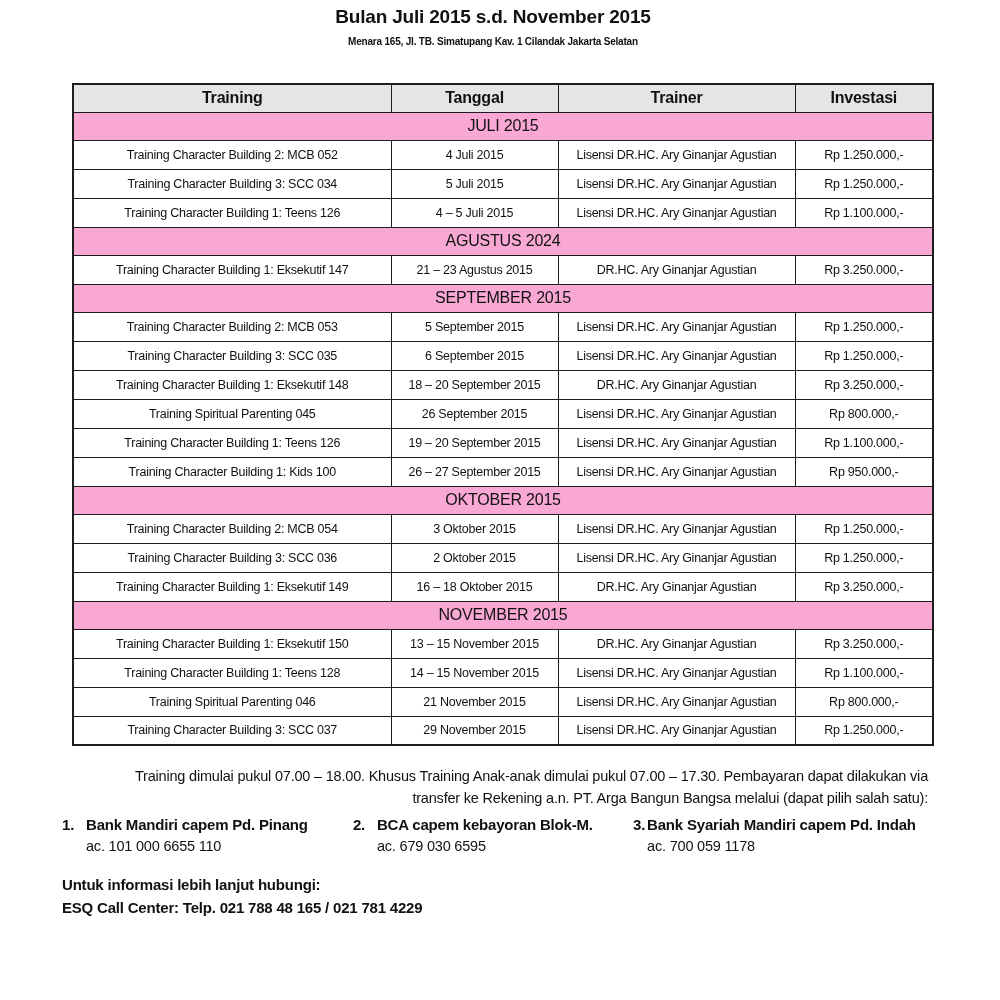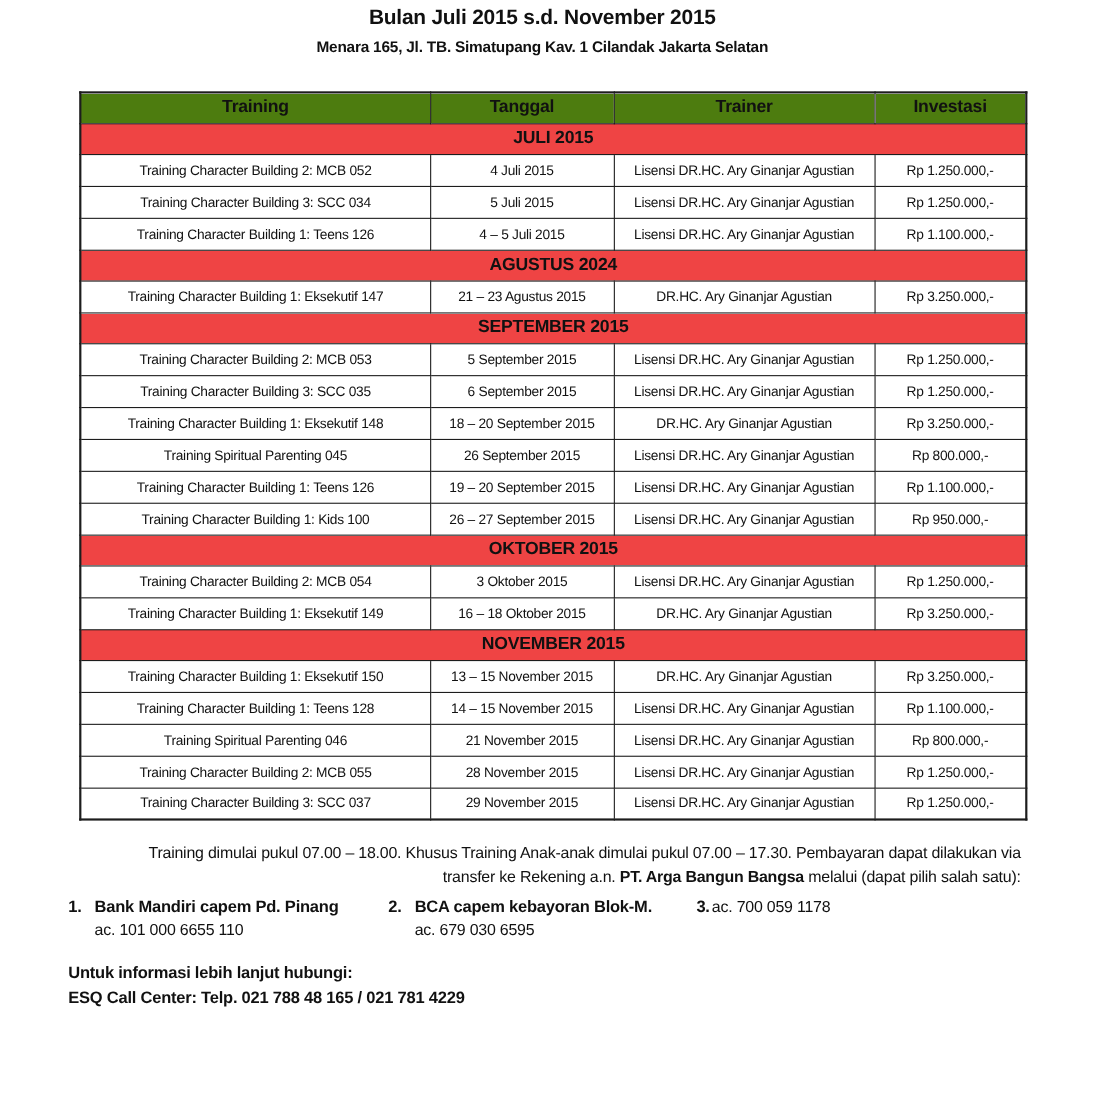--- a/index.html
+++ b/index.html
@@ -7,48 +7,48 @@
   body {
     width: 1000px; height: 1000px; overflow: hidden; position: relative;
     font-family: "Liberation Sans", sans-serif;
     color: #111111;
   }
   .page { width: 986px; height: 1000px; overflow: hidden; position: relative; }
 
   
   .doc-header { text-align: center; padding-top: 5px; letter-spacing: -0.2px; }
   .doc-title { font-size: 19px; font-weight: bold; line-height: 24px; }
-  .doc-subtitle { font-size: 14px; font-weight: bold; line-height: 22px; margin-top: 2px; }
+  .doc-subtitle { font-size: 10px; font-weight: bold; line-height: 22px; margin-top: 2px; }
 
   
   table.schedule {
     border-collapse: collapse; table-layout: fixed;
     width: 860px; margin-left: 72px; margin-top: 30px;
     border: 2px solid #1d1d1d;
   }
   table.schedule th, table.schedule td {
     border: 1.5px solid #1d1d1d;
     text-align: center; vertical-align: middle;
     overflow: hidden; white-space: nowrap;
   }
   table.schedule th {
-    background: #4d7c0f; font-size: 16px; font-weight: bold;
+    background: #e5e5e5; font-size: 16px; font-weight: bold;
     height: 28px; letter-spacing: -0.2px;
   }
   td.month-cell {
-    font-size: 16px; font-weight: bold; height: 28px; letter-spacing: -0.2px;
-    background: #ef4444;
+    font-size: 16px; font-weight: normal; height: 28px; letter-spacing: -0.2px;
+    background: #f9a8d4;
   }
   tr.data-row td { font-size: 12.5px; height: 29px; letter-spacing: -0.25px; }
   tr.data-row.bold td { font-weight: normal; }
 
   
   .footer { margin: 19px 58px 0 62px; letter-spacing: -0.2px; }
   .pay-note { font-size: 14.5px; line-height: 22px; text-align: right; }
-  .pay-note .company { font-weight: bold; }
+  .pay-note .company { font-weight: normal; }
 
   .banks { display: flex; margin-top: 5px; }
   .bank { display: grid; grid-template-columns: 24px auto; column-gap: 0; }
   .bank:nth-child(1) { width: 296px; }
   .bank:nth-child(2) { width: 285px; }
   .bank:nth-child(3) { width: 300px; }
   .bank:nth-child(3) { grid-template-columns: 14px auto; }
   .bank .num, .bank .name { font-size: 15px; font-weight: bold; line-height: 21px; }
   .bank .acct { grid-column: 2; font-size: 14.5px; line-height: 20px; margin-top: 1px; }
 
@@ -151,20 +151,26 @@
         </tr>
         <tr>
           <td class="month-cell" colspan="4">OKTOBER 2015</td>
         </tr>
         <tr class="data-row">
           <td>Training Character Building 2: MCB 054</td>
           <td>3 Oktober 2015</td>
           <td>Lisensi DR.HC. Ary Ginanjar Agustian</td>
           <td>Rp 1.250.000,-</td>
         </tr>
+        <tr class="data-row">
+          <td>Training Character Building 3: SCC 036</td>
+          <td>2 Oktober 2015</td>
+          <td>Lisensi DR.HC. Ary Ginanjar Agustian</td>
+          <td>Rp 1.250.000,-</td>
+        </tr>
         <tr class="data-row bold">
           <td>Training Character Building 1: Eksekutif 149</td>
           <td>16 – 18 Oktober 2015</td>
           <td>DR.HC. Ary Ginanjar Agustian</td>
           <td>Rp 3.250.000,-</td>
         </tr>
         <tr>
           <td class="month-cell" colspan="4">NOVEMBER 2015</td>
         </tr>
         <tr class="data-row bold">
@@ -177,26 +183,20 @@
           <td>Training Character Building 1: Teens 128</td>
           <td>14 – 15 November 2015</td>
           <td>Lisensi DR.HC. Ary Ginanjar Agustian</td>
           <td>Rp 1.100.000,-</td>
         </tr>
         <tr class="data-row">
           <td>Training Spiritual Parenting 046</td>
           <td>21 November 2015</td>
           <td>Lisensi DR.HC. Ary Ginanjar Agustian</td>
           <td>Rp 800.000,-</td>
-        </tr>
-        <tr class="data-row">
-          <td>Training Character Building 2: MCB 055</td>
-          <td>28 November 2015</td>
-          <td>Lisensi DR.HC. Ary Ginanjar Agustian</td>
-          <td>Rp 1.250.000,-</td>
         </tr>
         <tr class="data-row">
           <td>Training Character Building 3: SCC 037</td>
           <td>29 November 2015</td>
           <td>Lisensi DR.HC. Ary Ginanjar Agustian</td>
           <td>Rp 1.250.000,-</td>
         </tr>
       </tbody>
   </table>
 
@@ -212,20 +212,21 @@
         <span class="name">Bank Mandiri capem Pd. Pinang</span>
         <span class="acct">ac. 101 000 6655 110</span>
       </div>
       <div class="bank">
         <span class="num">2.</span>
         <span class="name">BCA capem kebayoran Blok-M.</span>
         <span class="acct">ac. 679 030 6595</span>
       </div>
       <div class="bank">
         <span class="num">3.</span>
+        <span class="name">Bank Syariah Mandiri capem Pd. Indah</span>
         <span class="acct">ac. 700 059 1178</span>
       </div>
     </div>
   </div>
 
   <div class="contact">
     <div>Untuk informasi lebih lanjut hubungi:</div>
     <div>ESQ Call Center: Telp. 021 788 48 165 / 021 781 4229</div>
 
   </div>

